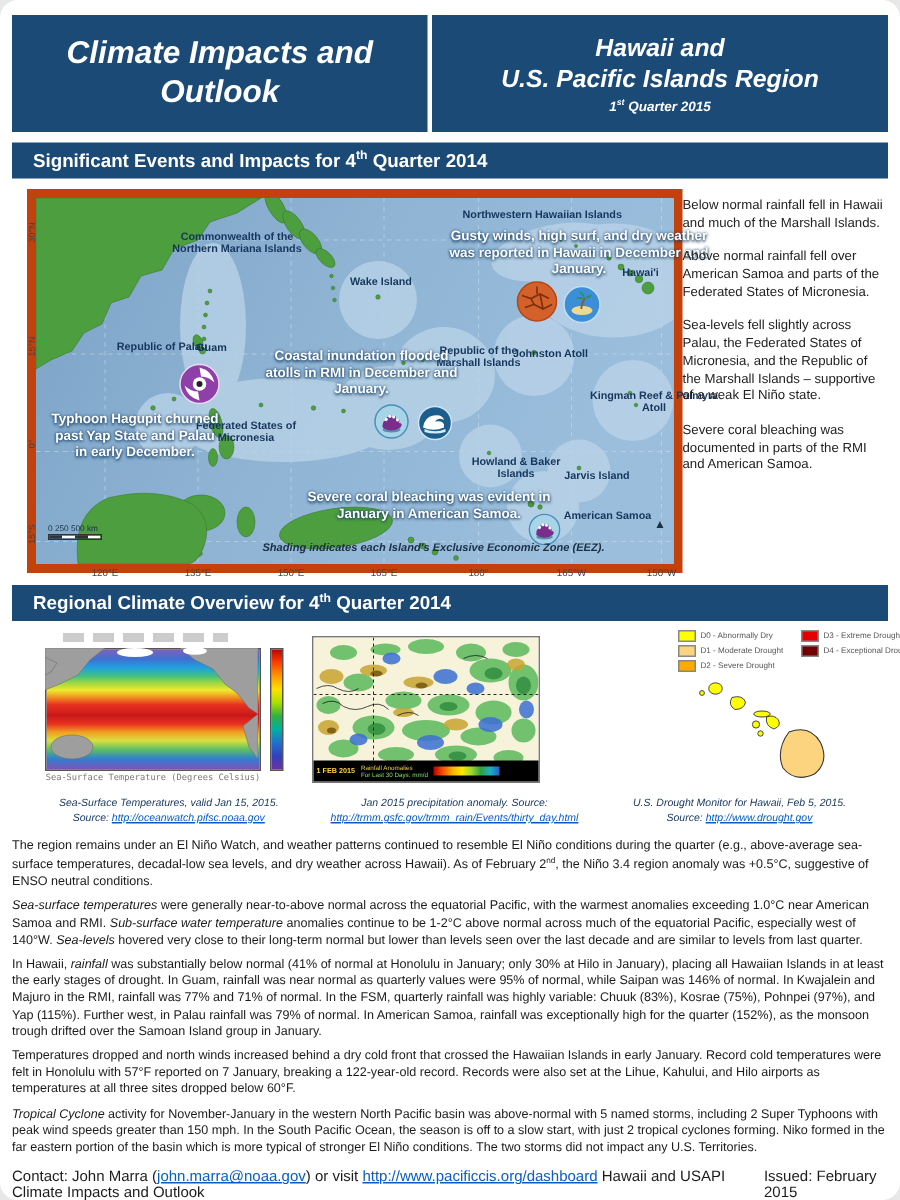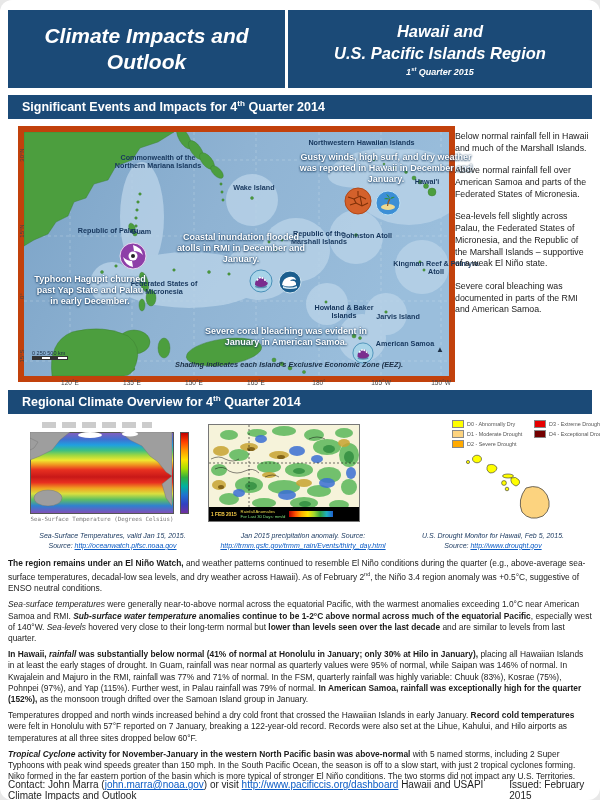--- a/index.html
+++ b/index.html
@@ -1,18 +1,18 @@
 <!DOCTYPE html>
 <html><head>
 <meta charset="utf-8">
 <style>
   html,body{margin:0;padding:0;background:#e8e8e8;}
   #page{position:relative;width:600px;height:800px;background:#ffffff;overflow:hidden;
         font-family:"Liberation Sans", sans-serif;color:#222;border-radius:12px;}
-  .b{font-weight:bold}.i{font-style:italic}
+  .b{font-weight:normal}.i{font-style:italic}
   .link{color:#0b5bc4;text-decoration:underline;cursor:pointer}
   sup{font-size:0.65em;}
 
   
   .hdr-box{position:absolute;background:#1b4a77;color:#fff;display:flex;flex-direction:column;
            align-items:center;justify-content:center;text-align:center;}
   #hdr-left{left:8px;top:10px;width:277px;height:78px;}
   #hdr-left .t{font-size:21px;font-weight:bold;font-style:italic;line-height:1.25;}
   #hdr-right{left:288px;top:10px;width:304px;height:78px;}
   #hdr-right .t{font-size:16.5px;font-weight:bold;font-style:italic;line-height:1.3;}

